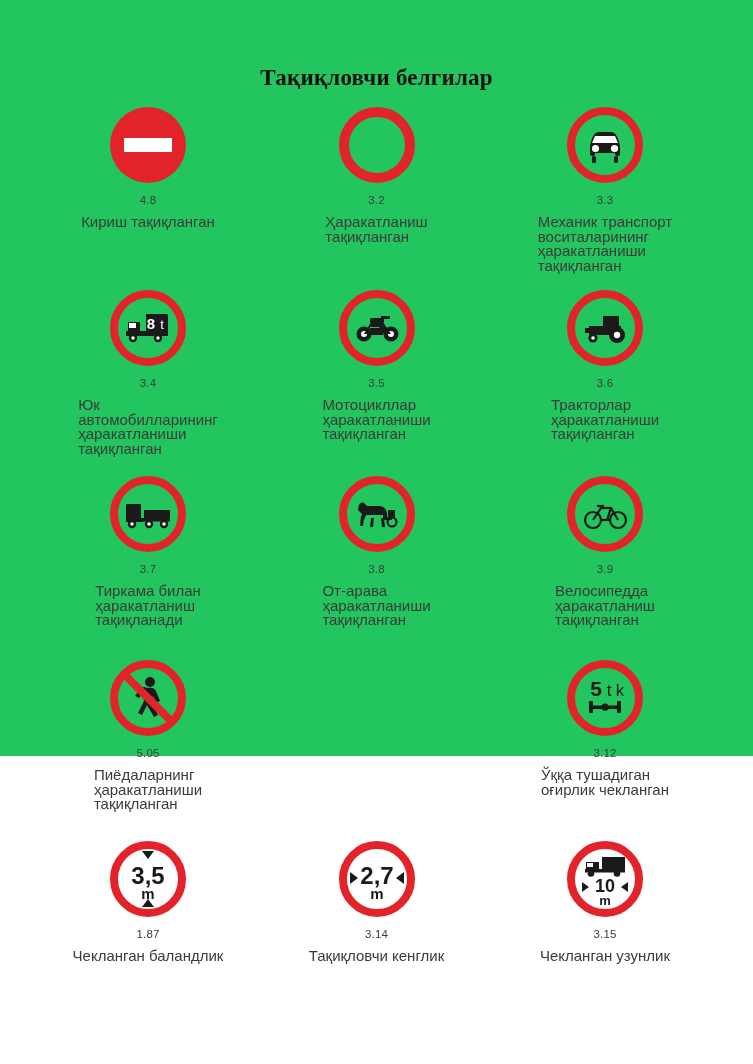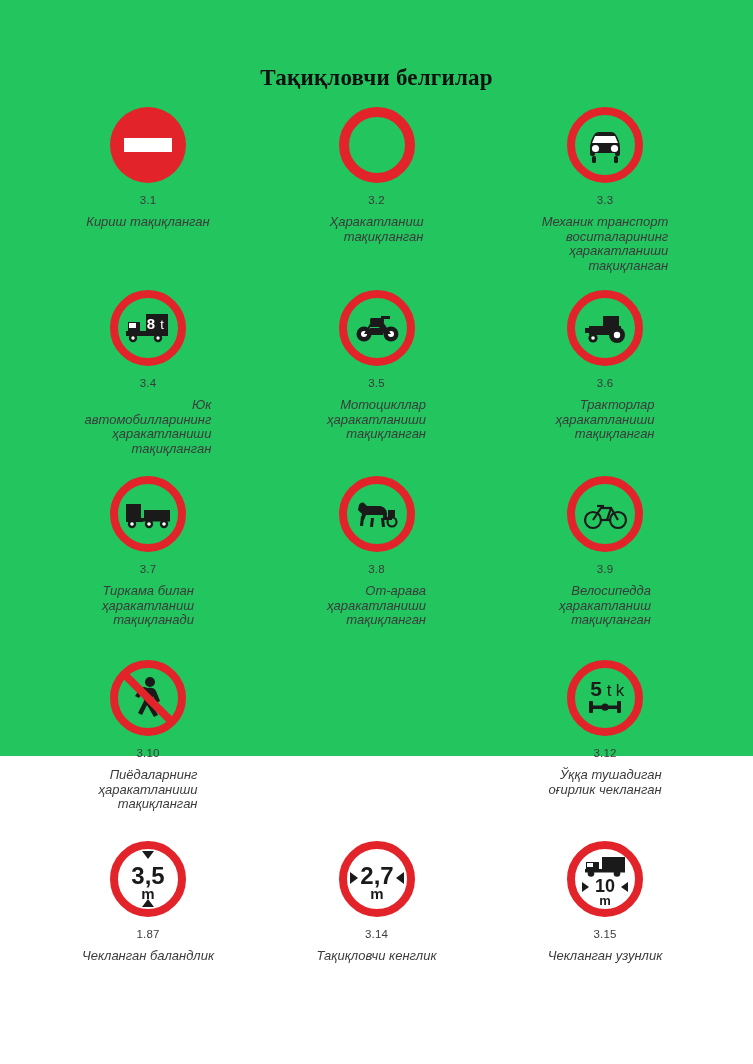--- a/index.html
+++ b/index.html
@@ -55,28 +55,27 @@
     align-items: center;
     justify-content: center;
   }
   .sign-code {
     font-size: 11.5px;
     color: #3b3b3b;
     margin-top: 9px;
     letter-spacing: 0.2px;
   }
   .sign-label {
-    font-size: 13px;
+    font-size: 15px;
     color: #3b3b3b;
-    text-align: right;
+    text-align: left;
     line-height: 14.5px;
     margin-top: 9px;
     max-width: 190px;
     white-space: pre-line;
-    font-style: italic;
   }
   
   .row-1 { min-height: 183px; }
   .row-2 { min-height: 186px; }
   .row-3 { min-height: 184px; }
   .row-4 { min-height: 181px; }
   .row-5 { min-height: 120px; }
   svg { display: block; }
 </style>
 </head>
@@ -90,21 +89,21 @@
 
     <div class="row row-1">
 
       <div class="cell">
         <div class="sign-slot">
           <svg width="80" height="80" viewBox="0 0 80 80">
             <circle cx="40" cy="40" r="38" fill="#e3232a"></circle>
             <rect x="16" y="33" width="48" height="14" fill="#ffffff"></rect>
           </svg>
         </div>
-        <div class="sign-code">3.1</div>
+        <div class="sign-code">4.8</div>
         <div class="sign-label">Кириш тақиқланган</div>
       </div>
 
       <div class="cell">
         <div class="sign-slot">
           <svg width="80" height="80" viewBox="0 0 80 80">
             <circle cx="40" cy="40" r="33" fill="none" stroke="#e3232a" stroke-width="10"></circle>
           </svg>
         </div>
         <div class="sign-code">3.2</div>
@@ -283,21 +282,21 @@
         <div class="sign-slot">
           <svg width="80" height="80" viewBox="0 0 80 80">
             <g fill="#1a1a1a">
               <circle cx="42" cy="24" r="5"></circle>
               <path d="M40 30c3-1 7 0 8 3l4 10-4 2-3-7-1 8 6 11-4 2-7-12-5 10-4-2 6-12-1-9-4 6-4-2 5-7c1-1 3-2 4-2z"></path>
             </g>
             <circle cx="40" cy="40" r="34" fill="none" stroke="#e3232a" stroke-width="8"></circle>
             <line x1="17" y1="17" x2="63" y2="63" stroke="#e3232a" stroke-width="8"></line>
           </svg>
         </div>
-        <div class="sign-code">3.10</div>
+        <div class="sign-code">5.05</div>
         <div class="sign-label">Пиёдаларнинг
 ҳаракатланиши
 тақиқланган</div>
       </div>
 
 
       <div class="cell">
         <div class="sign-slot">
           <svg width="80" height="80" viewBox="0 0 80 80">
             <circle cx="40" cy="40" r="34" fill="none" stroke="#e3232a" stroke-width="8"></circle>

